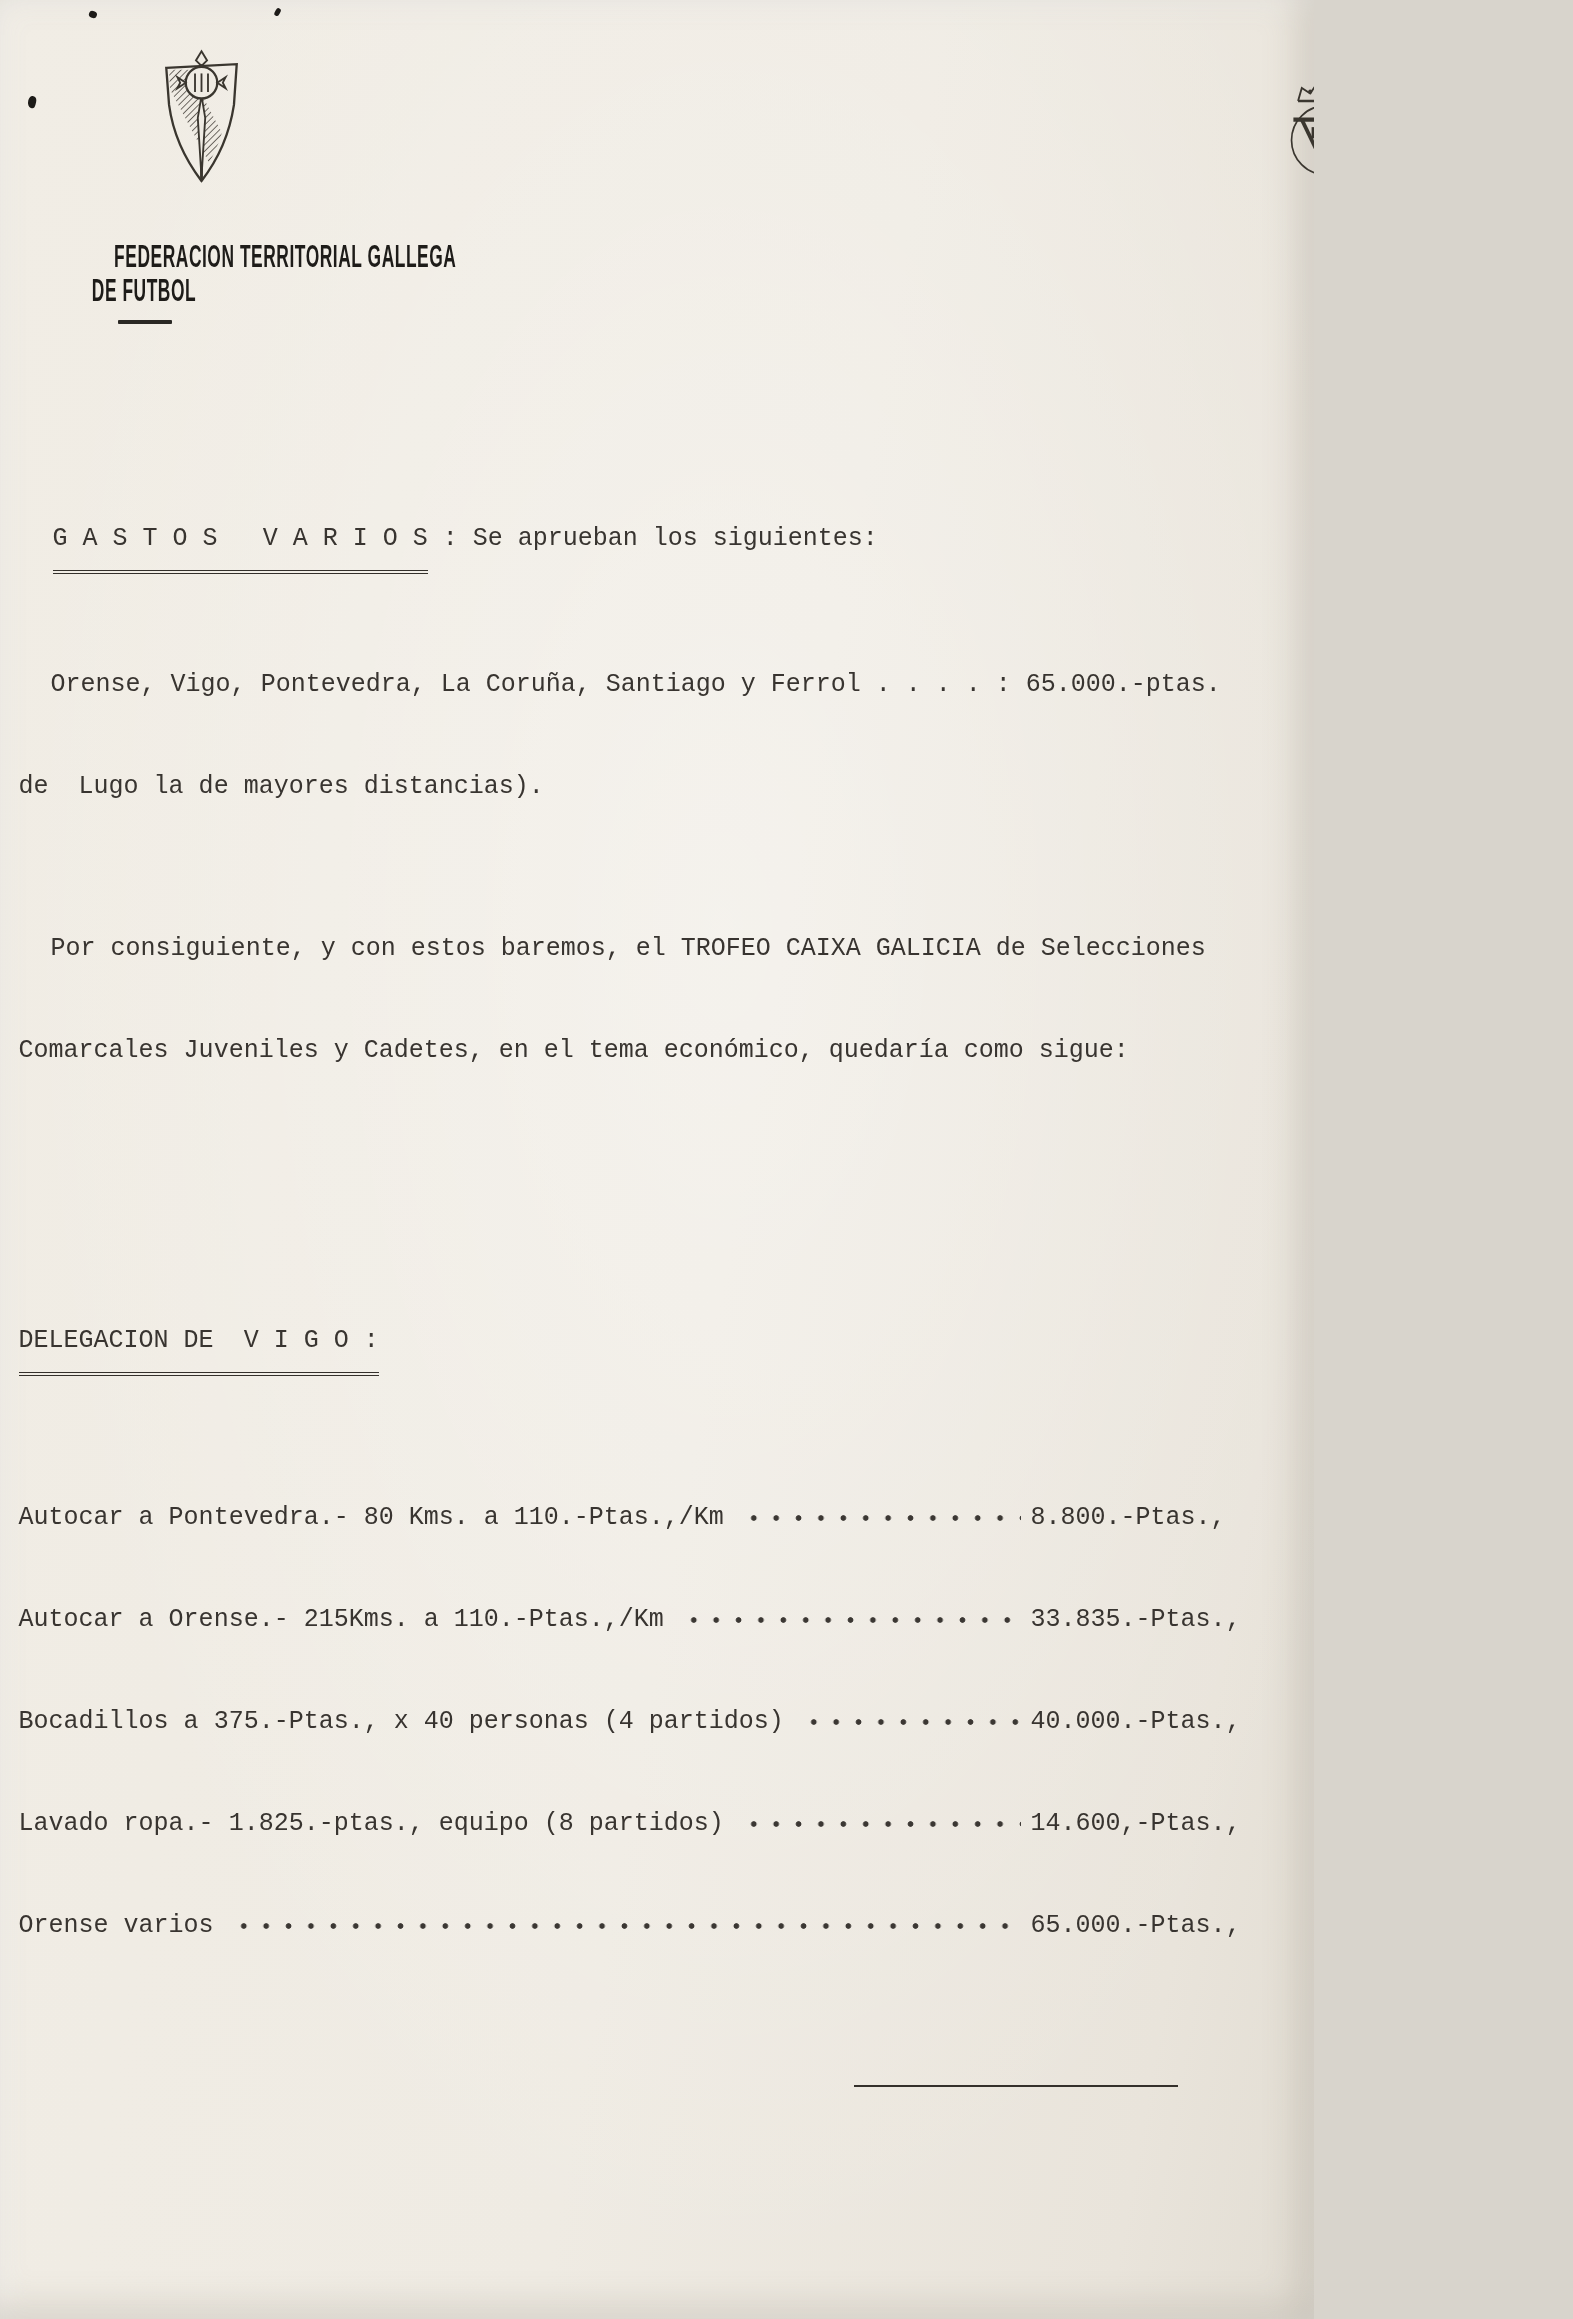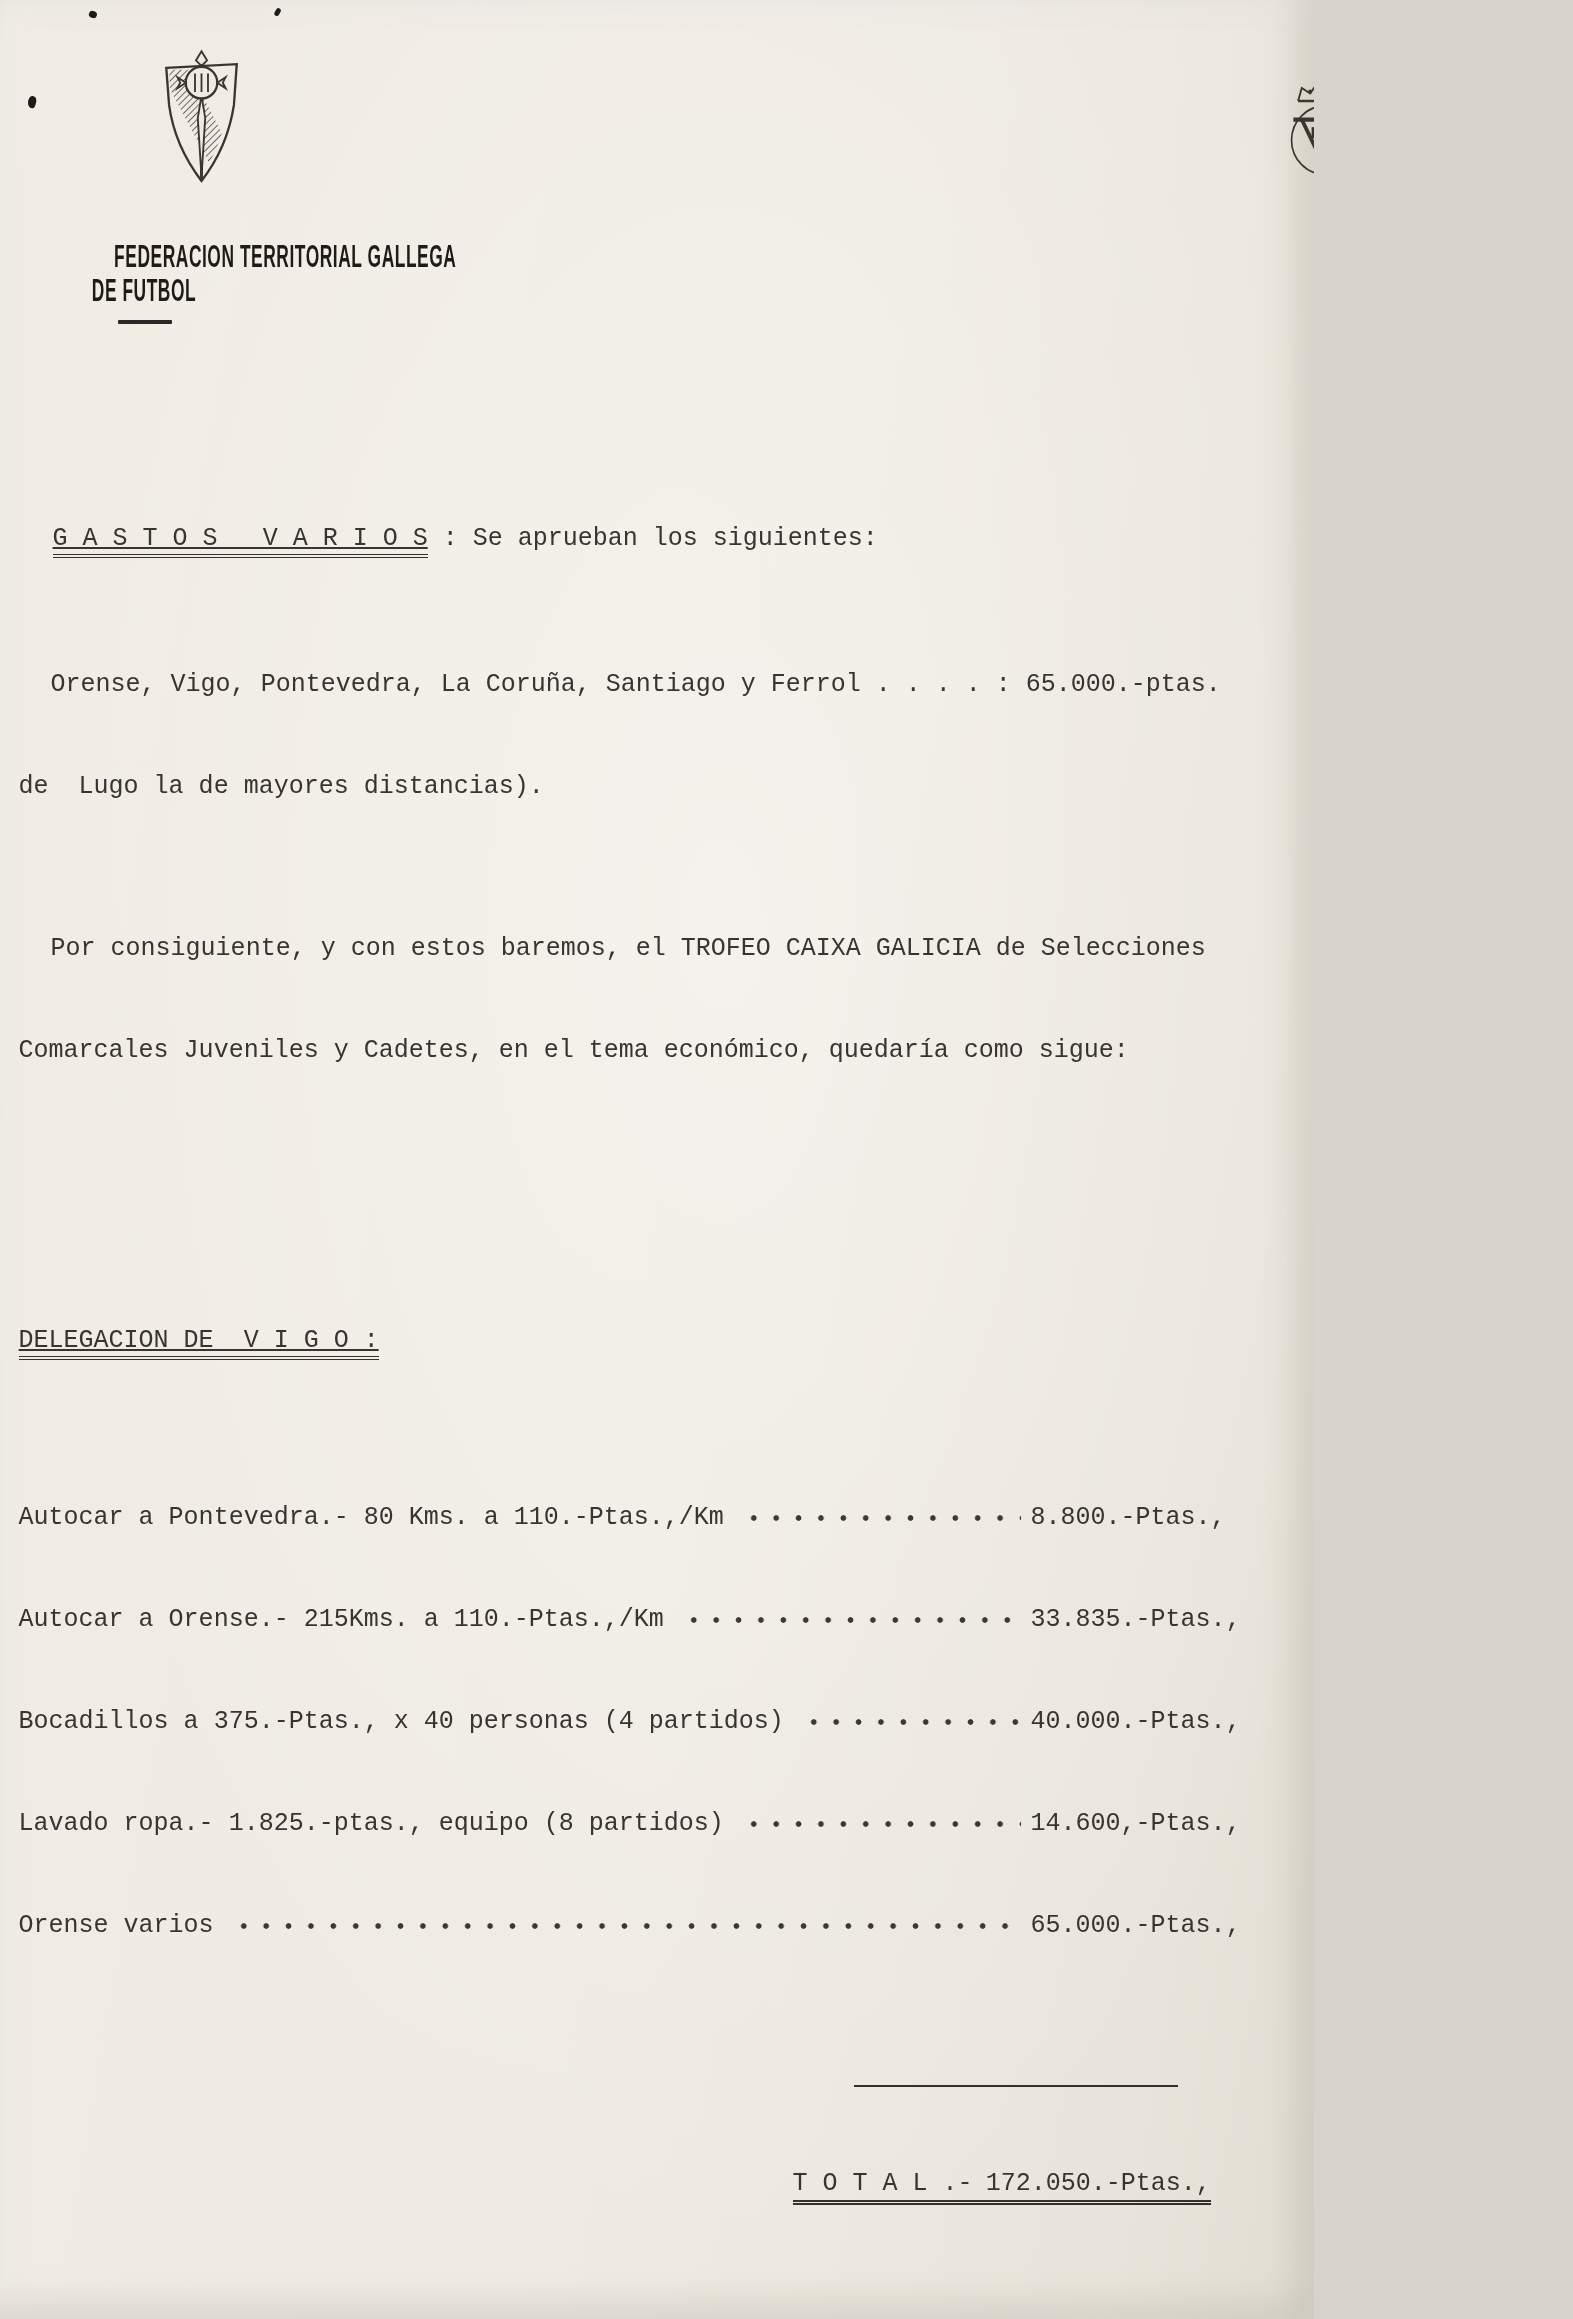--- a/index.html
+++ b/index.html
@@ -27,21 +27,21 @@
   .lh-line{font-family:"Liberation Sans","DejaVu Sans",sans-serif;font-weight:bold;font-size:29px;line-height:34px;white-space:nowrap;display:inline-block;transform:scaleX(.60) scaleY(1.08);transform-origin:50% 50%;letter-spacing:0.9px;}
   .lh-dash{width:54px;height:3.7px;background:#2a2824;margin:13px auto 0;border-radius:0.9px;}
   .crest{position:absolute;left:157px;top:47px;}
   .emblem{position:absolute;left:1285px;top:73px;}
 
   
   .doc{position:absolute;left:18.6px;top:418px;width:1275px;font-size:25px;line-height:34px;white-space:pre;}
   .line{white-space:pre;}
   .ind{padding-left:32px;}
   .h1{line-height:37px;padding-left:34px;}
-  .u2{border-bottom:4.7px double #34302b;padding-bottom:1px;text-decoration:underline;}
+  .u2{border-bottom:4.7px double #34302b;padding-bottom:17px;}
   .mt-para{margin-top:26px;}
 
   .delegation{margin-top:48px;}
   .sec-title{line-height:41px;}
   .items{margin-top:3.7px;}
   .exp-row{display:flex;width:1240px;height:34px;}
   .desc{white-space:pre;line-height:34px;}
   .dots{flex:1 1 auto;margin:0 9.3px 0 13px;
     background-image:radial-gradient(circle,#3b3733 2.4px,rgba(0,0,0,0) 3.2px);
     background-size:22.4px 34px;background-position:5.6px 64%;background-repeat:repeat-x;}
@@ -122,21 +122,20 @@
     <section class="delegation">
       <div class="sec-title"><span class="u2">DELEGACION DE  V I G O :</span></div>
       <div class="items">
         <div class="exp-row"><span class="desc">Autocar a Pontevedra.- 80 Kms. a 110.-Ptas.,/Km</span><span class="dots"></span><span class="amount">8.800.-Ptas.,</span></div>
         <div class="exp-row"><span class="desc">Autocar a Orense.- 215Kms. a 110.-Ptas.,/Km</span><span class="dots"></span><span class="amount">33.835.-Ptas.,</span></div>
         <div class="exp-row"><span class="desc">Bocadillos a 375.-Ptas., x 40 personas (4 partidos)</span><span class="dots"></span><span class="amount">40.000.-Ptas.,</span></div>
         <div class="exp-row"><span class="desc">Lavado ropa.- 1.825.-ptas., equipo (8 partidos)</span><span class="dots"></span><span class="amount">14.600,-Ptas.,</span></div>
         <div class="exp-row"><span class="desc">Orense varios</span><span class="dots"></span><span class="amount">65.000.-Ptas.,</span></div>
       </div>
       <div class="sum-rule"></div>
-      <div class="total-row"><span class="total-txt"><span>T O T A L .-</span><span class="total-amt">172.050.-Ptas.,</span></span></div>
     </section>
 
     
     
 
     
     
 
     
     

